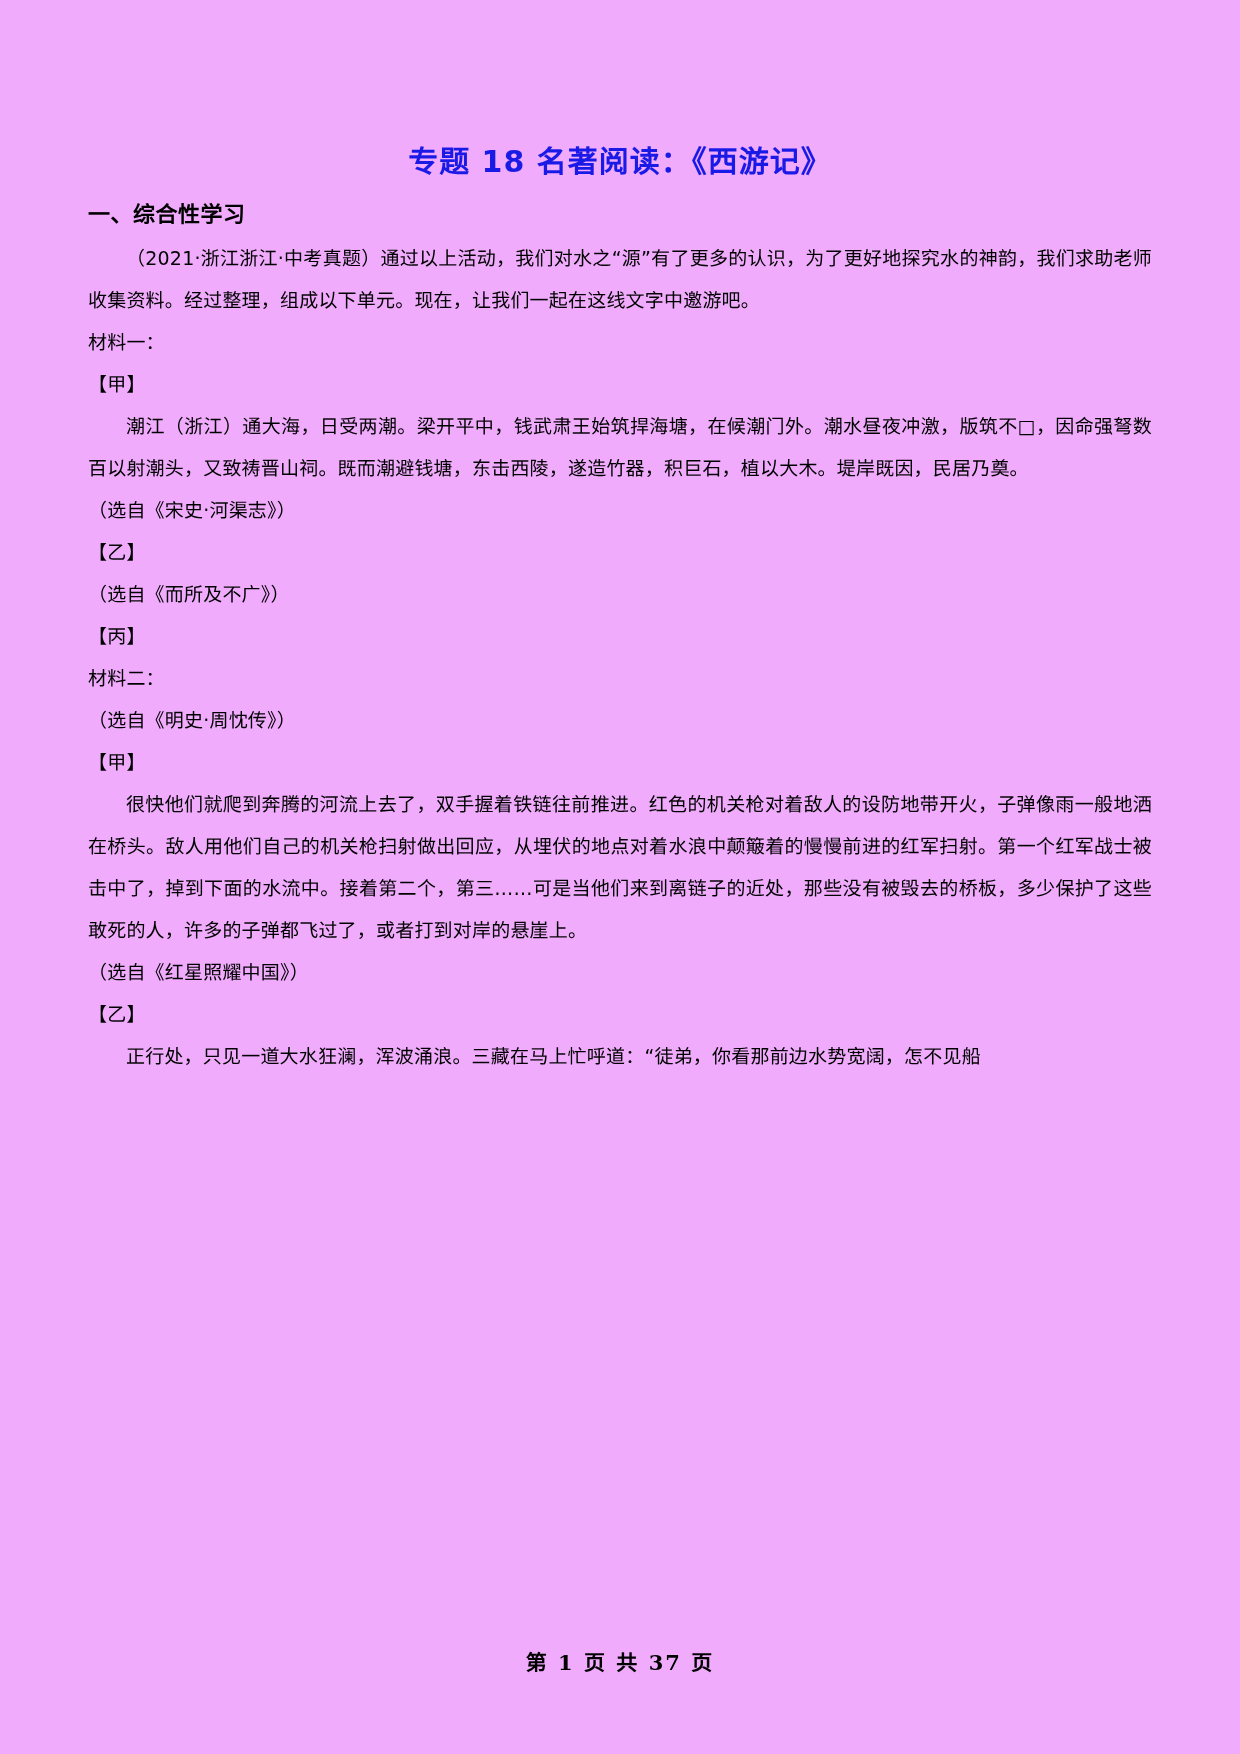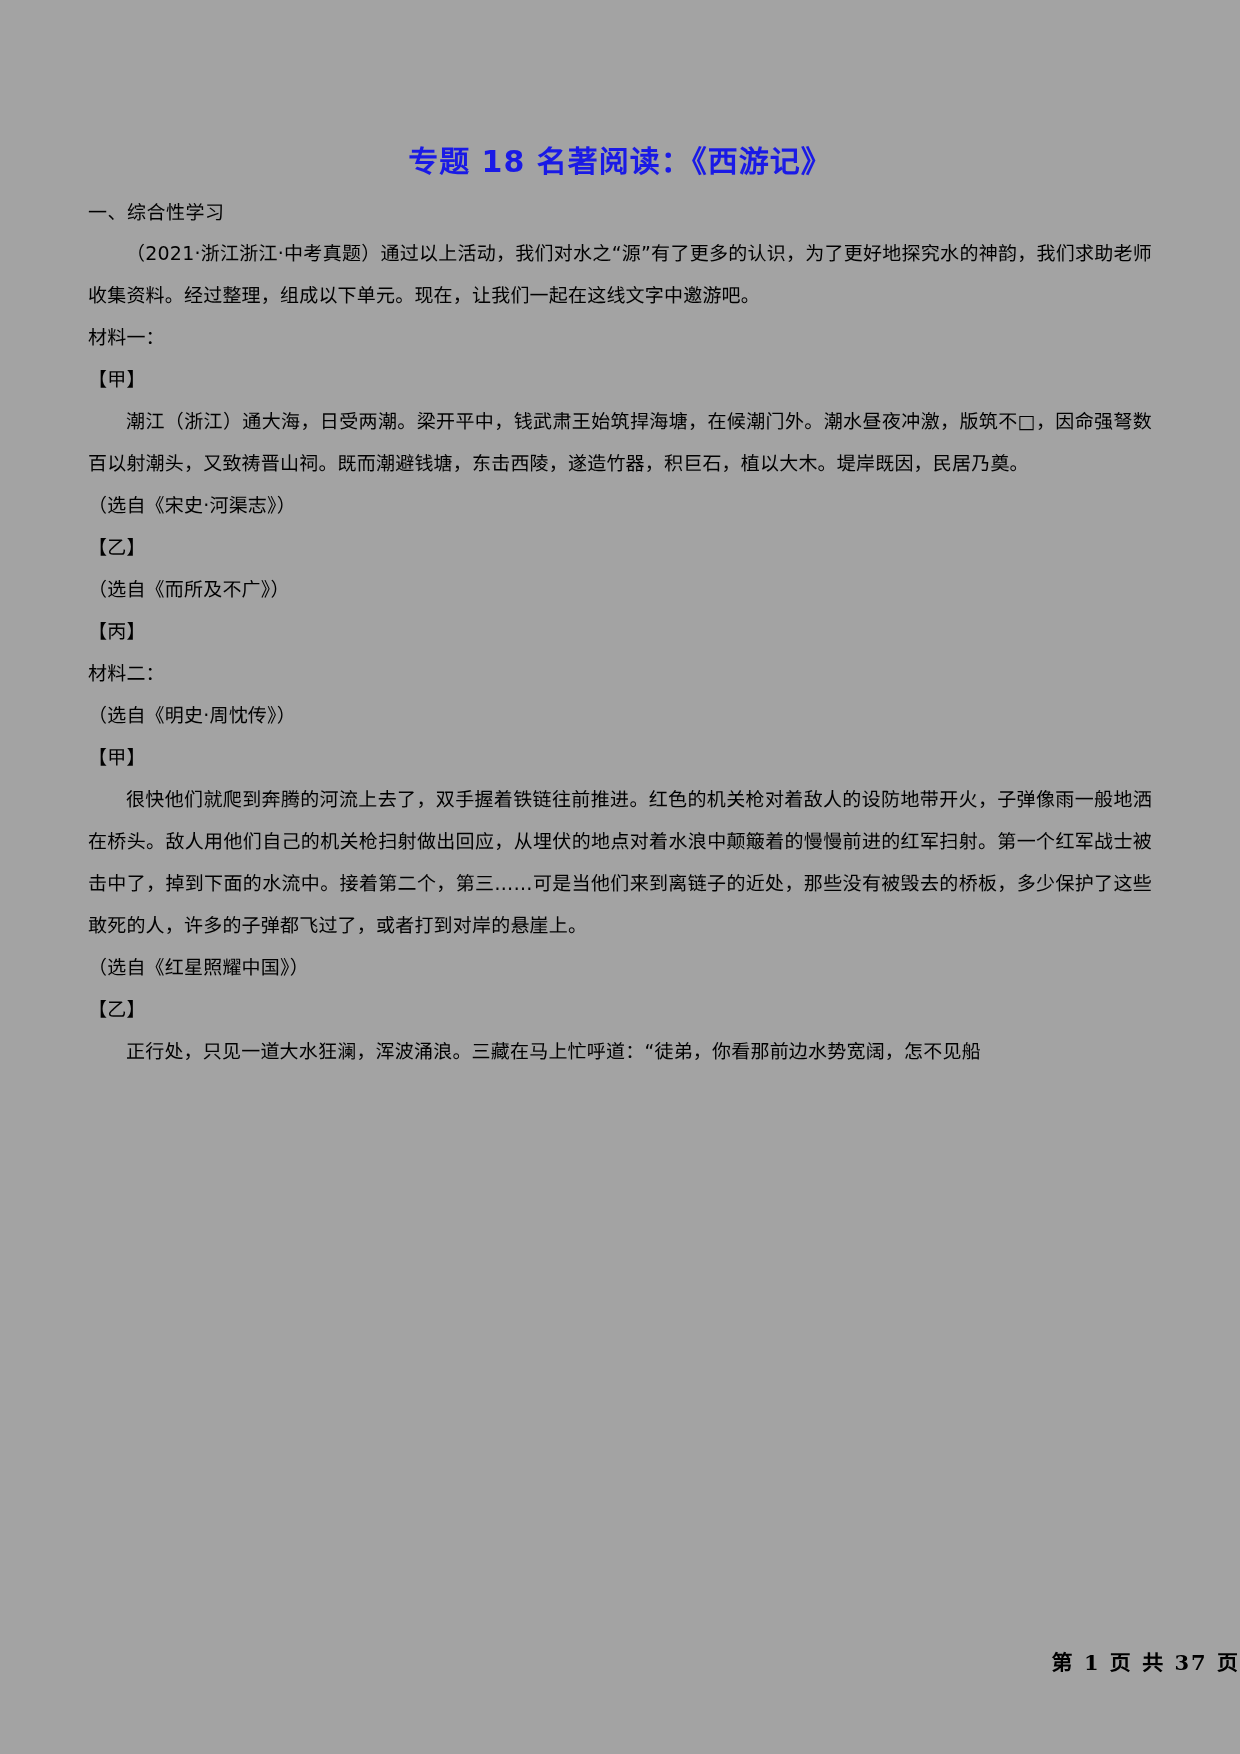--- a/index.html
+++ b/index.html
@@ -6,21 +6,21 @@
   html, body {
     margin: 0;
     padding: 0;
     background: #ffffff;
   }
   .page {
     position: relative;
     width: 1240px;
     height: 1754px;
     margin: 0 auto;
-    background: #a3a3a3;
+    background: #f0abfc;
     box-sizing: border-box;
     padding: 0;
     overflow: hidden;
     font-family: "DejaVu Sans", "Liberation Sans", sans-serif;
     color: #000000;
   }
   .content {
     position: absolute;
     left: 88px;
     top: 118px;
@@ -34,22 +34,22 @@
     font-weight: bold;
     color: #1a1ae6;
     letter-spacing: 1px;
     line-height: 1.45;
     margin: 22px 0 14px 0;
     white-space: nowrap;
   }
 
   
   .section-heading {
-    font-size: 19px;
-    font-weight: normal;
+    font-size: 22px;
+    font-weight: bold;
     color: #000000;
     line-height: 1.5;
     margin: 6px 0 6px 0;
     letter-spacing: 0.5px;
   }
 
   
   .para {
     font-size: 19px;
     line-height: 42px;
@@ -70,21 +70,21 @@
     text-indent: 0;
     padding-right: 6px;
   }
 
   
   .footer {
     position: absolute;
     left: 0;
     right: 0;
     bottom: 78px;
-    text-align: right;
+    text-align: center;
     font-size: 21px;
     font-weight: bold;
     letter-spacing: 2px;
     color: #000000;
     font-family: "DejaVu Serif", "Liberation Serif", serif;
   }
 </style>
 </head>
 <body>
 

